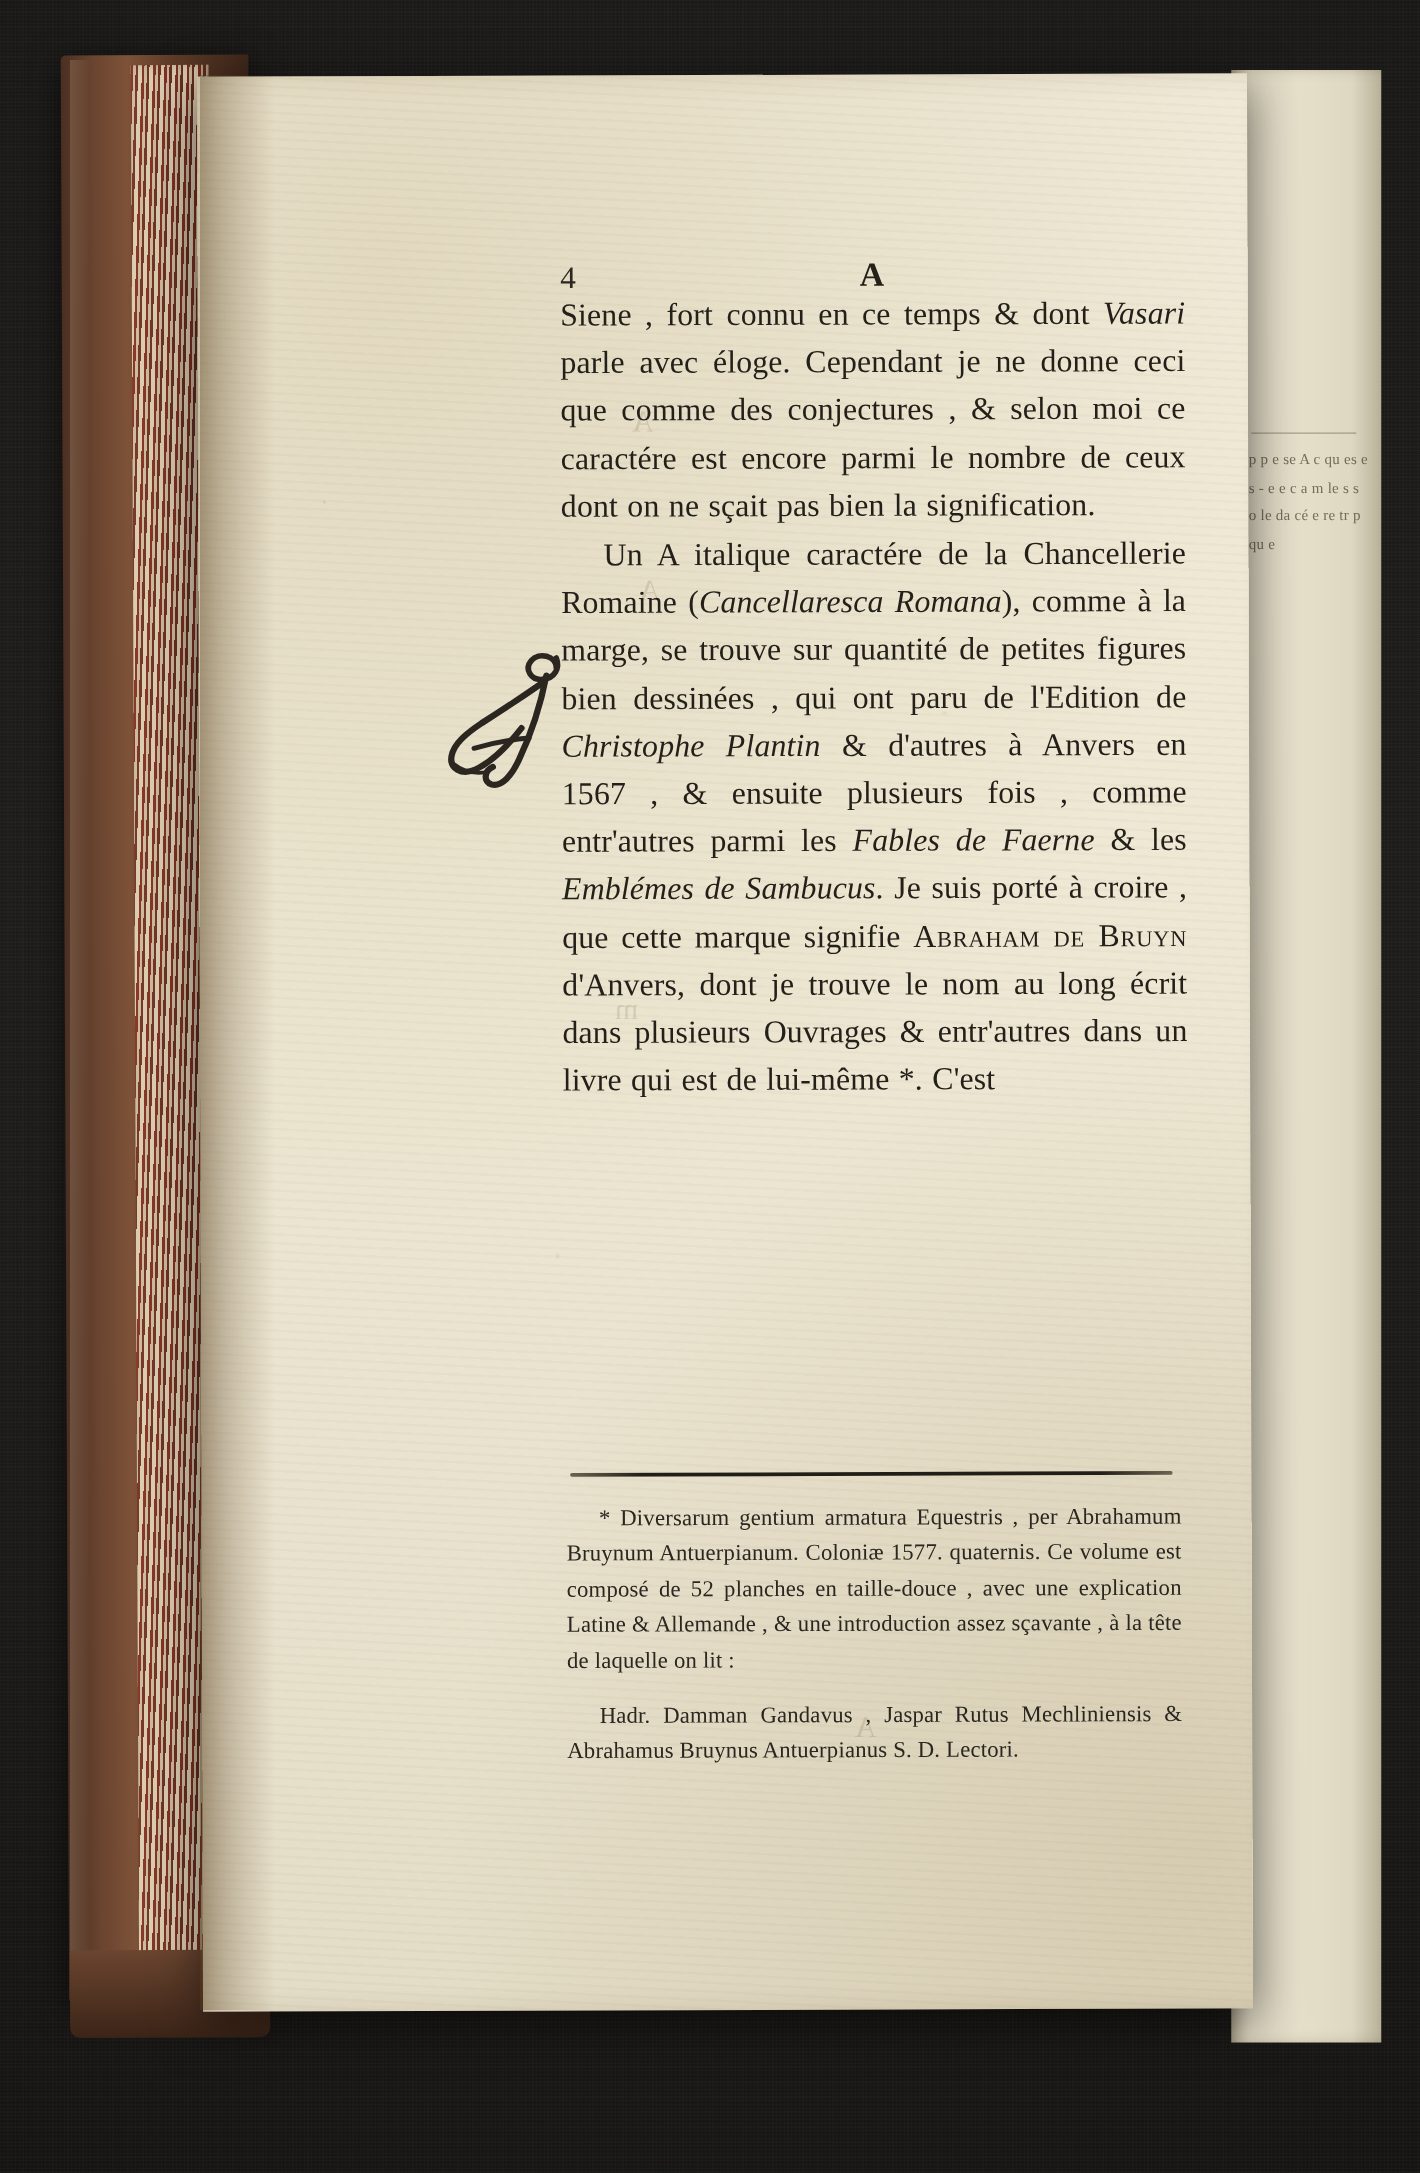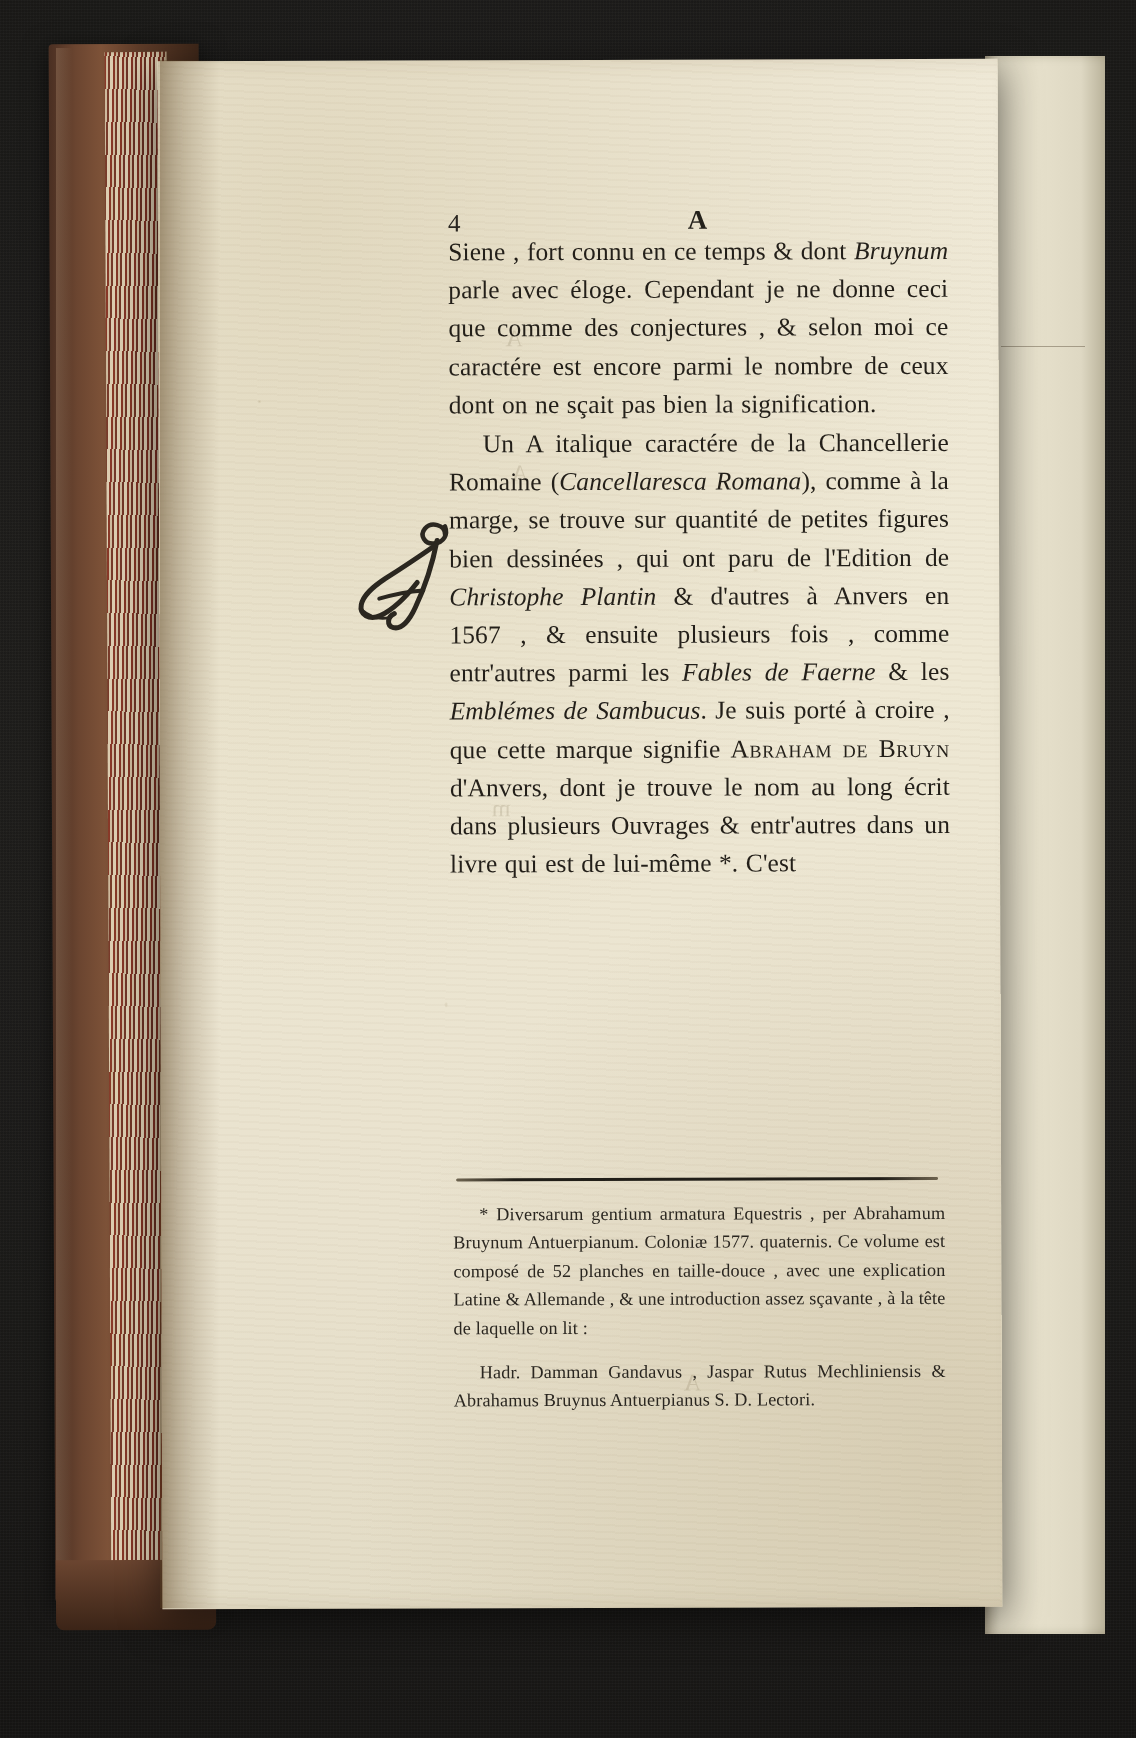--- a/index.html
+++ b/index.html
@@ -159,20 +159,21 @@
     border-radius:0 0 8px 8px;transform:rotate(-0.25deg);
   }
 </style>
 </head>
 <body>
 
 <div id="backdrop"></div>
 
 <div id="facing-page">
   <div class="fp-rule" style="top:290px"></div>
+  <div class="fp-col">p p e se A c qu es es - e e c a m le s s o le da cé e re tr p qu e</div>
 </div>
 
 <div id="leather-board"></div>
 <div id="leather-edge-hi"></div>
 <div id="text-block-edge"></div>
 <div id="bottom-board"></div>
 
 <div id="leaf">
 
   <div class="ghost" id="ghost-1">A</div>
@@ -193,21 +194,21 @@
     </svg>
   </div>
 
   <div id="type-area">
 
     <div class="head-row">
       <div id="folio">4</div>
       <div id="running-head">A</div>
     </div>
 
-    <p class="body first"><span>Siene , fort connu en ce temps &amp; dont </span><span class="it">Bruynum</span><span> parle avec éloge. Cependant je ne donne ceci que comme des conjectures , &amp; selon moi ce caractére est encore parmi le nombre de ceux dont on ne sçait pas bien la signification.</span></p>
+    <p class="body first"><span>Siene , fort connu en ce temps &amp; dont </span><span class="it">Vasari</span><span> parle avec éloge. Cependant je ne donne ceci que comme des conjectures , &amp; selon moi ce caractére est encore parmi le nombre de ceux dont on ne sçait pas bien la signification.</span></p>
 
     <p class="body indent"><span>Un A italique caractére de la Chancellerie Romaine (</span><span class="it">Cancellaresca Romana</span><span>), comme à la marge, se trouve sur quantité de petites figures bien dessinées , qui ont paru de l'Edition de </span><span class="it">Christophe Plantin</span><span> &amp; d'autres à Anvers en 1567 , &amp; ensuite plusieurs fois , comme entr'autres parmi les </span><span class="it">Fables de Faerne</span><span> &amp; les </span><span class="it">Emblémes de Sambucus</span><span>. Je suis porté à croire , que cette marque signifie </span><span class="sc">Abraham de Bruyn</span><span> d'Anvers, dont je trouve le nom au long écrit dans plusieurs Ouvrages &amp; entr'autres dans un livre qui est de lui-même *. C'est</span></p>
 
   </div>
 
   <div id="footnote-rule"></div>
 
   <div id="footnote">
     <p class="note-1">* Diversarum gentium armatura Equestris , per Abrahamum Bruynum Antuerpianum. Coloniæ 1577. quaternis. Ce volume est composé de 52 planches en taille-douce , avec une explication Latine &amp; Allemande , &amp; une introduction assez sçavante , à la tête de laquelle on lit :</p>
     <p class="note-2">Hadr. Damman Gandavus , Jaspar Rutus Mechliniensis &amp; Abrahamus Bruynus Antuerpianus S. D. Lectori.</p>

